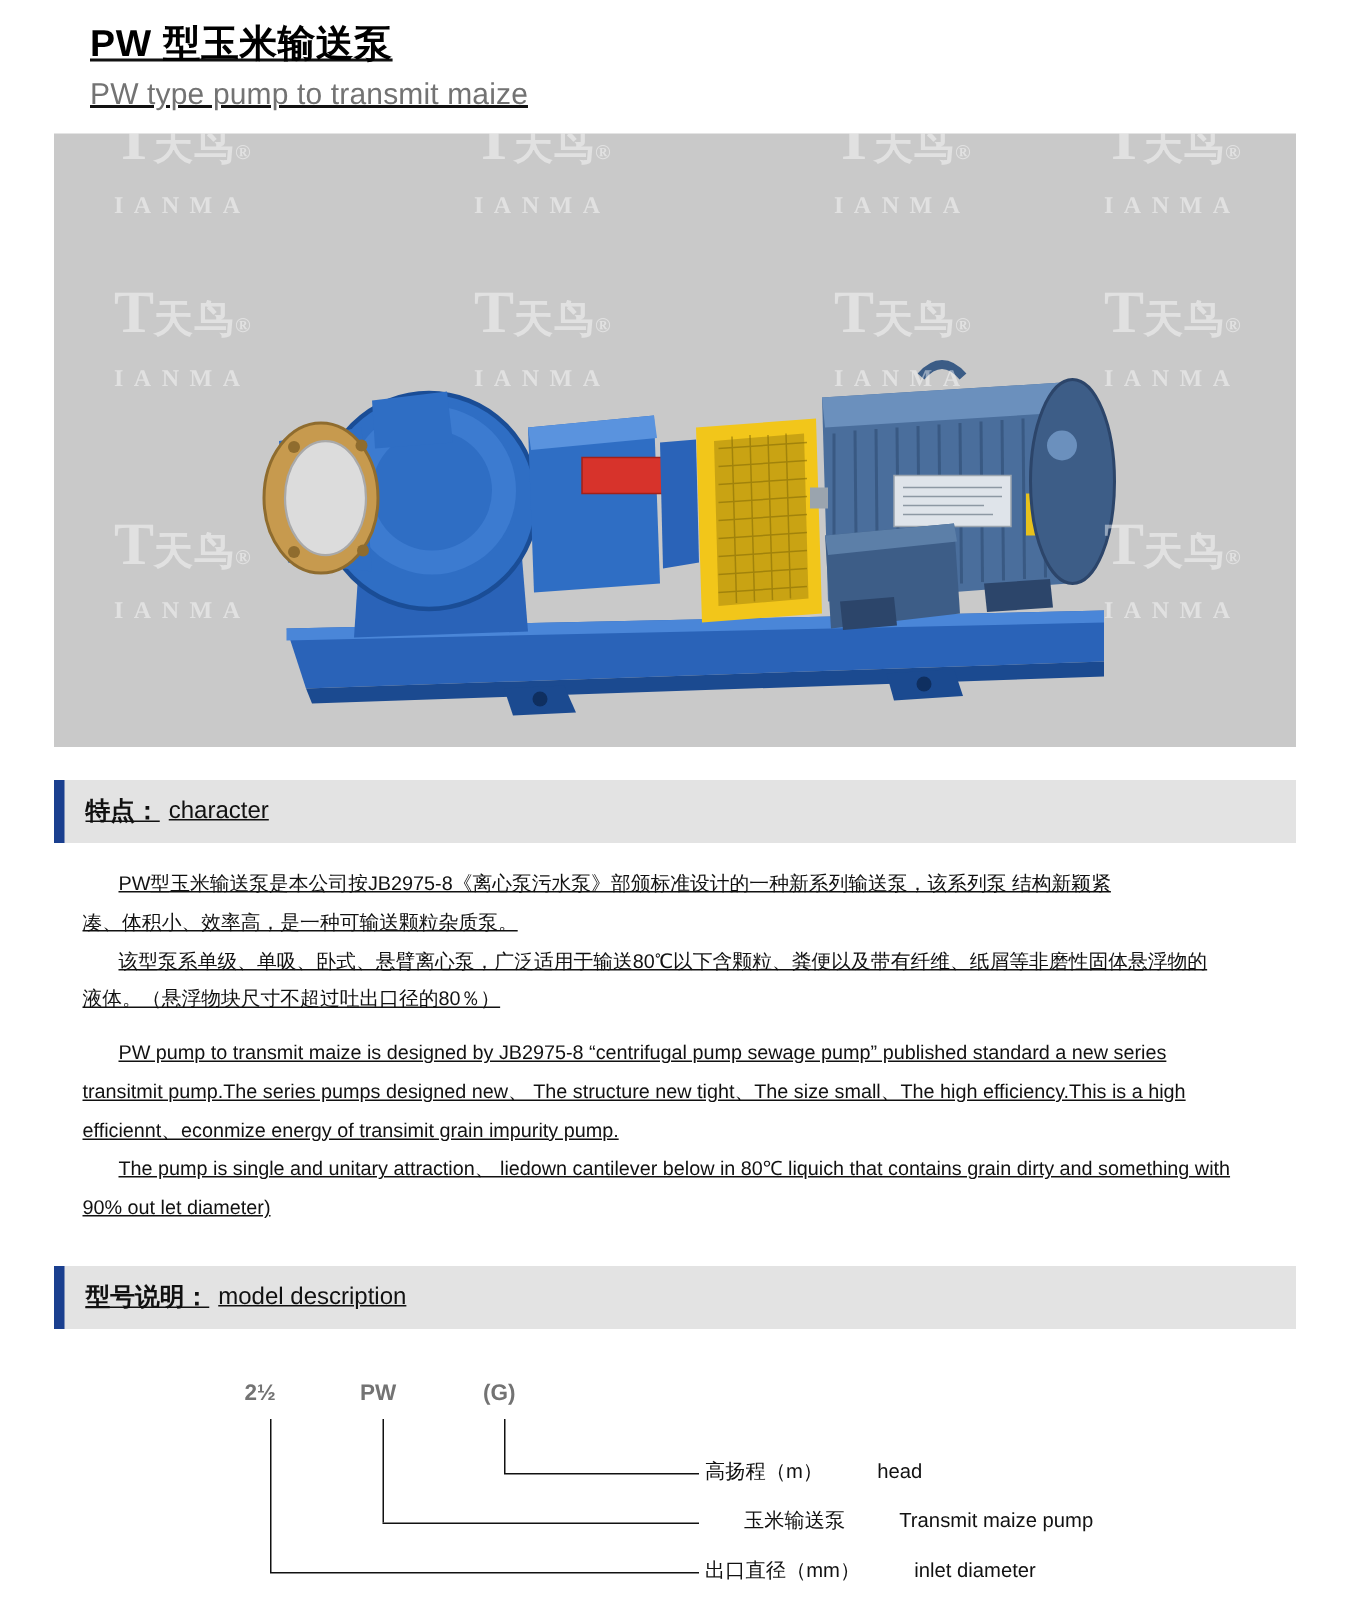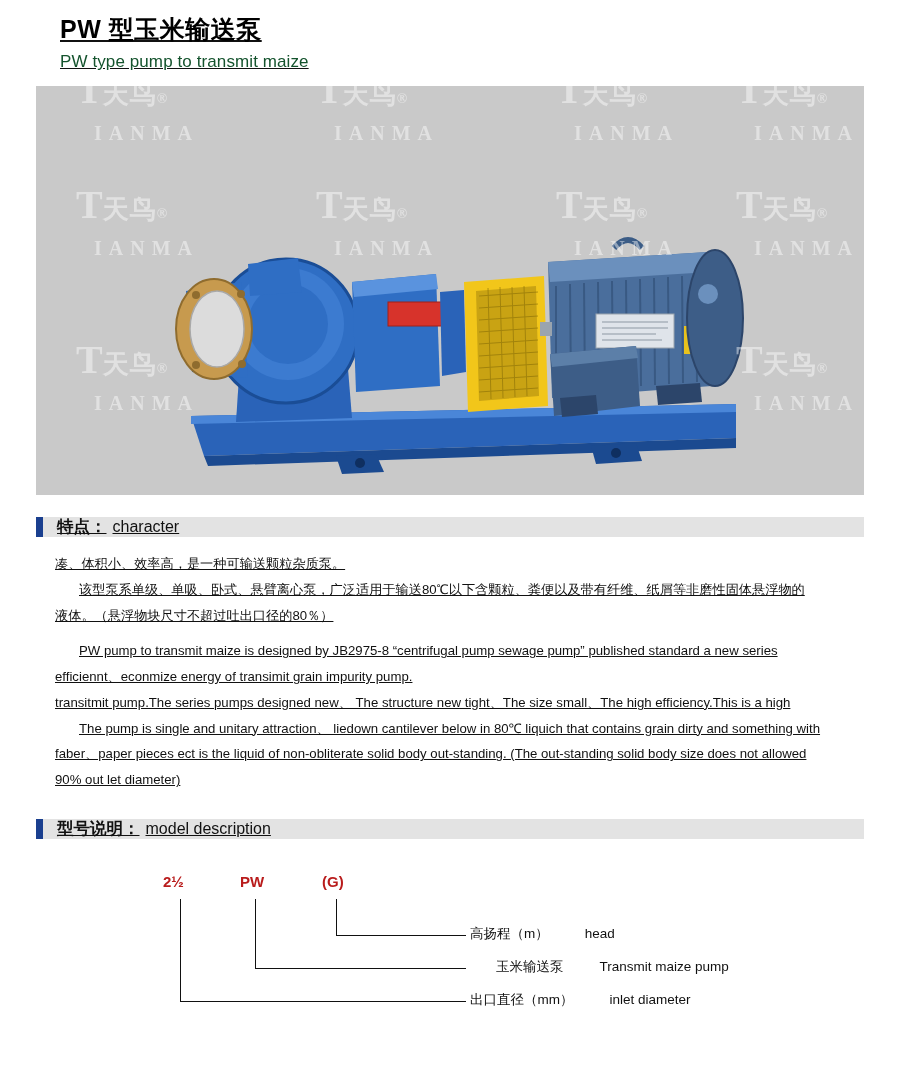--- a/index.html
+++ b/index.html
@@ -27,22 +27,22 @@
     padding: 14px 0 0 60px;
   }
   .title-cn {
     font-size: 25px;
     font-weight: bold;
     letter-spacing: 0.5px;
     color: #000;
     line-height: 1.25;
   }
   .title-en {
-    font-size: 17px;
-    color: #14532d;
+    font-size: 20px;
+    color: #737373;
     margin-top: 7px;
     letter-spacing: 0.1px;
   }
 
   
   .photo-wrap {
     margin: 14px 0 0 36px;
     width: 828px;
     height: 409px;
     background: #c9c9c9;
@@ -67,36 +67,35 @@
   .wm .big {
     font-size: 40px;
     font-weight: bold;
     letter-spacing: 0;
   }
   .wm .cn {
     font-size: 26px;
     letter-spacing: 1px;
   }
   .wm .sub {
-    font-size: 20px;
+    font-size: 16px;
     letter-spacing: 7px;
-    margin-left: 18px;
   }
 
   
   .pump {
     position: absolute;
     left: 0; top: 0; right: 0; bottom: 0;
   }
 
   
   .section-bar {
     margin-left: 36px;
     width: 828px;
-    height: 20px;
+    height: 42px;
     background: #e3e3e3;
     border-left: 7px solid #1a3f8f;
     box-sizing: border-box;
     display: flex;
     align-items: center;
     padding-left: 14px;
   }
   .section-bar .cn {
     font-size: 16.5px;
     font-weight: bold;
@@ -125,21 +124,21 @@
   
   .model-area {
     position: relative;
     margin: 24px 0 0 0;
     height: 145px;
   }
   .mcode {
     position: absolute;
     font-size: 15px;
     font-weight: bold;
-    color: #b91c1c;
+    color: #737373;
   }
   .mlabel {
     position: absolute;
     font-size: 13.5px;
     color: #111;
     white-space: nowrap;
   }
   .mlabel .en { margin-left: 16px; padding-left: 20px; }
   .vline {
     position: absolute;
@@ -280,29 +279,29 @@
       <div class="wm" style="left:700px; top:-20px;"><span class="big">T</span><span class="cn">天鸟</span><span style="font-size:14px;">®</span><br><span class="sub">IANMA</span></div>
     </div>
   </div>
 
   <div class="section-bar sec-character">
     <span class="cn">特点：</span>
     <span class="en">character</span>
   </div>
 
   <div class="body-text">
+    <p class="p-indent">PW型玉米输送泵是本公司按JB2975-8《离心泵污水泵》部颁标准设计的一种新系列输送泵，该系列泵 结构新颖紧</p>
     <p>凑、体积小、效率高，是一种可输送颗粒杂质泵。</p>
     <p class="p-indent">该型泵系单级、单吸、卧式、悬臂离心泵，广泛适用于输送80℃以下含颗粒、粪便以及带有纤维、纸屑等非磨性固体悬浮物的</p>
     <p>液体。（悬浮物块尺寸不超过吐出口径的80％）</p>
     <div class="gap"></div>
     <p class="p-indent">PW pump to transmit maize is designed by JB2975-8 “centrifugal pump sewage pump” published standard a new series</p>
+    <p>transitmit pump.The series pumps designed new、 The  structure new tight、The size small、The high efficiency.This is a high</p>
     <p>efficiennt、econmize energy of transimit grain impurity pump.</p>
-    <p>transitmit pump.The series pumps designed new、 The  structure new tight、The size small、The high efficiency.This is a high</p>
     <p class="p-indent">The pump is single and unitary attraction、 liedown cantilever below in 80℃  liquich that contains grain dirty and something with</p>
-    <p>faber、paper pieces ect is the liquid of non-obliterate solid body out-standing. (The out-standing solid body size does not allowed</p>
     <p>90% out let diameter)</p>
   </div>
 
   <div class="section-bar sec-model">
     <span class="cn">型号说明：</span>
     <span class="en">model description</span>
   </div>
 
   <div class="model-area">
 

